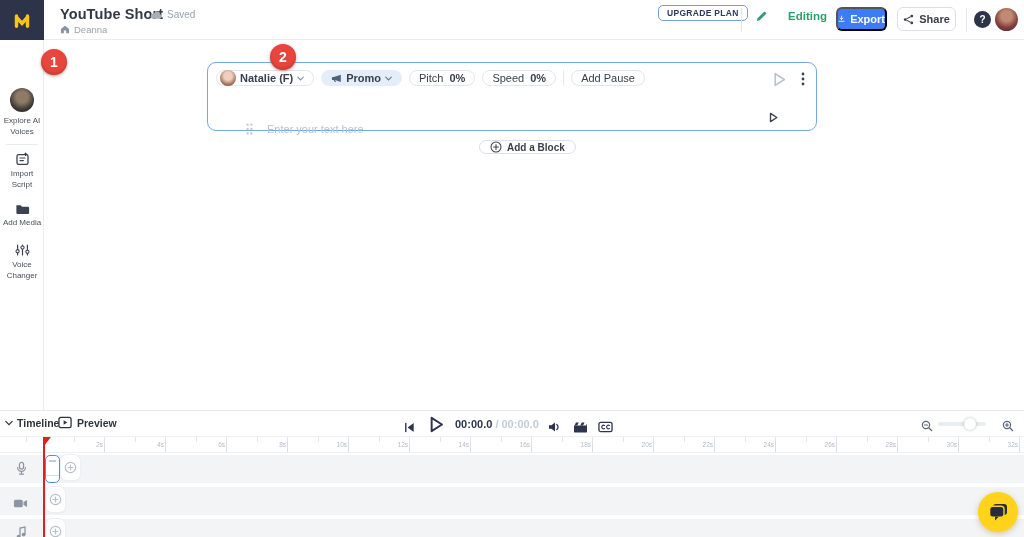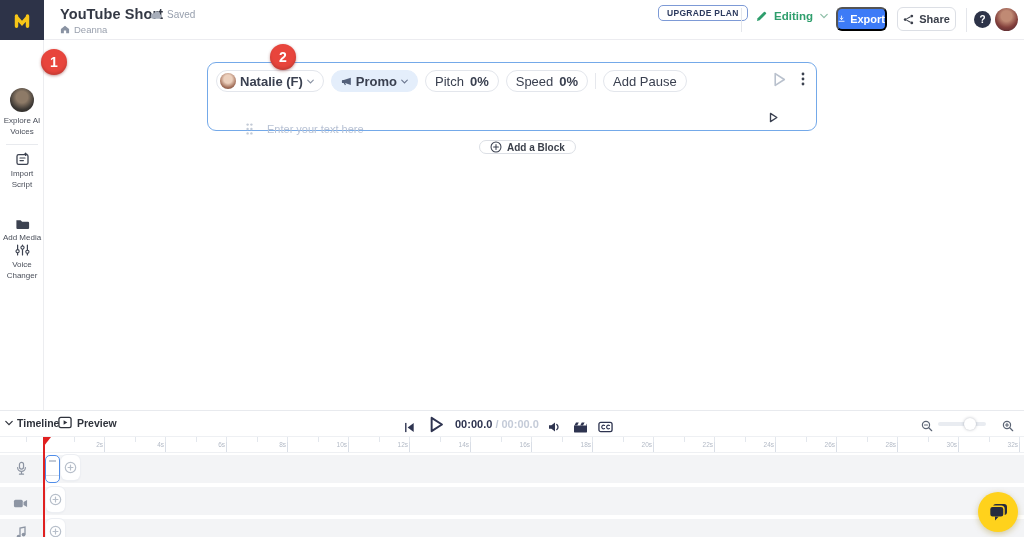--- a/index.html
+++ b/index.html
@@ -11,21 +11,21 @@
   .topbar { position:absolute; left:0; top:0; width:1024px; height:40px; background:#fff; border-bottom:1px solid #ececf0; z-index:5; }
   .logo-box { position:absolute; left:0; top:0; width:44px; height:40px; background:#2d3348; display:flex; align-items:center; justify-content:center; }
   .doc-title { position:absolute; left:60px; top:6px; font-size:14.5px; font-weight:700; color:#343945; letter-spacing:.1px; }
   .saved-wrap { position:absolute; left:150px; top:9px; display:flex; align-items:center; gap:4px; }
   .saved-txt { font-size:10px; color:#98a0ae; }
   .crumb-wrap { position:absolute; left:60px; top:24px; display:flex; align-items:center; gap:4px; }
   .crumb-txt { font-size:9.5px; color:#9aa1ae; }
   .upgrade-btn { position:absolute; left:658px; top:5px; height:16px; padding:0 8px; display:flex; align-items:center; border:1.5px solid #7d9ad6; border-radius:5px; background:#fff; font-size:8.5px; font-weight:700; color:#2c3a5e; letter-spacing:.3px; cursor:pointer; }
   .minutes-txt { position:absolute; left:617px; top:22px; width:110px; text-align:right; font-size:9px; color:#8490a4; }
   .v-div { position:absolute; top:8px; width:1px; height:24px; background:#e4e6eb; }
-  .editing-wrap { position:absolute; left:756px; top:10px; display:flex; align-items:center; gap:7px; cursor:pointer; }
+  .editing-wrap { position:absolute; left:756px; top:10px; display:flex; align-items:center; gap:21px; cursor:pointer; }
   .editing-txt { font-size:11.5px; font-weight:600; color:#2e9e6c; }
   .export-btn { position:absolute; left:836px; top:7px; width:51px; height:24px; background:#3d7bf7; border-radius:6px; display:flex; align-items:center; justify-content:center; gap:5px; cursor:pointer; }
   .export-txt { font-size:11px; font-weight:600; color:#fff; }
   .share-btn { position:absolute; left:897px; top:7px; width:59px; height:24px; background:#fff; border:1px solid #dcdfe5; border-radius:6px; display:flex; align-items:center; justify-content:center; gap:5px; cursor:pointer; }
   .share-txt { font-size:11px; font-weight:600; color:#3a3f4a; }
   .help-circle { position:absolute; left:974px; top:11px; width:17px; height:17px; border-radius:50%; background:#2d3348; color:#fff; font-size:10px; font-weight:700; display:flex; align-items:center; justify-content:center; cursor:pointer; }
   .avatar-top { position:absolute; left:995px; top:8px; width:23px; height:23px; border-radius:50%; background:radial-gradient(circle at 50% 35%, #c08a74 0 28%, #83403c 60%, #45222e 100%); cursor:pointer; }
 
   
   .sidebar { position:absolute; left:0; top:40px; width:44px; height:370px; background:#fff; border-right:1px solid #ecedf0; z-index:4; }
@@ -34,21 +34,21 @@
   .voices-avatar { width:24px; height:24px; border-radius:50%; margin:0 auto 4px; background:radial-gradient(circle at 50% 38%, #8d7a67 0 30%, #3c3834 65%, #201e1c 100%); }
   .side-sep { position:absolute; left:6px; top:104px; width:32px; height:1px; background:#e8eaee; }
   .side-icon { display:block; margin:0 auto 3px; }
 
   
   .num-badge { position:absolute; width:26px; height:26px; border-radius:50%; background:#e8453c; box-shadow:0 1px 3px rgba(120,20,15,.45), inset 0 -2px 3px rgba(0,0,0,.15); color:#fff; font-size:14px; font-weight:700; display:flex; align-items:center; justify-content:center; z-index:9; }
 
   
   .voice-block { position:absolute; left:207px; top:62px; width:610px; height:69px; background:#fff; border:1.5px solid #74a9e9; border-radius:9px; z-index:2; }
   .vb-header { position:absolute; left:8px; top:7px; display:flex; align-items:center; gap:7px; }
-  .pill { height:22px; border-radius:11px; display:flex; align-items:center; gap:4px; padding:0 9px; background:#fff; border:1px solid #e3e6ec; font-size:13px; color:#3a4050; cursor:pointer; white-space:nowrap; }
+  .pill { height:16px; border-radius:11px; display:flex; align-items:center; gap:4px; padding:0 9px; background:#fff; border:1px solid #e3e6ec; font-size:11px; color:#3a4050; cursor:pointer; white-space:nowrap; }
   .pill-voice { padding-left:3px; font-weight:600; }
   .pill-avatar { width:16px; height:16px; border-radius:50%; background:radial-gradient(circle at 50% 38%, #ecd0bd 0 32%, #a06c56 68%, #5d3a33 100%); }
   .pill-promo { background:#e4eefb; border:1px solid #e4eefb; font-weight:700;text-align:center; }
   .pill-val { font-weight:700; margin-left:2px; }
   .vb-hdiv { width:1px; height:16px; background:#e6e8ed; }
   .vb-play { position:absolute; right:30px; top:9px; color:#b9c1cd; cursor:pointer; }
   .vb-kebab { position:absolute; right:11px; top:9px; cursor:pointer; }
   .vb-textrow { position:absolute; left:38px; top:60px; display:flex; align-items:center; gap:14px; }
   .vb-placeholder { font-size:11px; color:#b8c2d4; }
   .vb-playsmall { position:absolute; right:38px; top:46px; color:#3a4050; cursor:pointer; }
@@ -160,21 +160,21 @@
     <div class="side-sep"></div>
     <div class="side-item" style="top:112px;">
       <svg class="side-icon" width="15" height="14" viewBox="0 0 15 14">
           <rect x="2" y="2.6" width="11" height="9.8" rx="1.6" fill="none" stroke="#3c4250" stroke-width="1.3"></rect>
           <path d="M5 6 h5 M5 8.6 h3.4" stroke="#3c4250" stroke-width="1.2" stroke-linecap="round"></path>
           <path d="M10.6 1 v2.4 M9.4 2.2 h2.4" stroke="#3c4250" stroke-width="1.2" stroke-linecap="round"></path>
         </svg>
       <span class="side-label">Import</span>
       <span class="side-label">Script</span>
     </div>
-    <div class="side-item" style="top:178px;">
+    <div class="side-item" style="top:163px;">
       <svg class="side-icon" width="15" height="12" viewBox="0 0 15 12">
           <path d="M1.4 2.2 h4.2 l1.5 1.6 h5.9 a1.1 1.1 0 0 1 1.1 1.1 v5 a1.1 1.1 0 0 1 -1.1 1.1 h-10.5 a1.1 1.1 0 0 1 -1.1 -1.1 z" fill="#3c4250"></path>
         </svg>
       <span class="side-label">Add Media</span>
     </div>
     <div class="side-item" style="top:203px;">
       <svg class="side-icon" width="15" height="14" viewBox="0 0 15 14">
           <g stroke="#3c4250" stroke-width="1.2" stroke-linecap="round">
             <path d="M2.6 2 v10 M7.5 2 v10 M12.4 2 v10"></path>
           </g>

